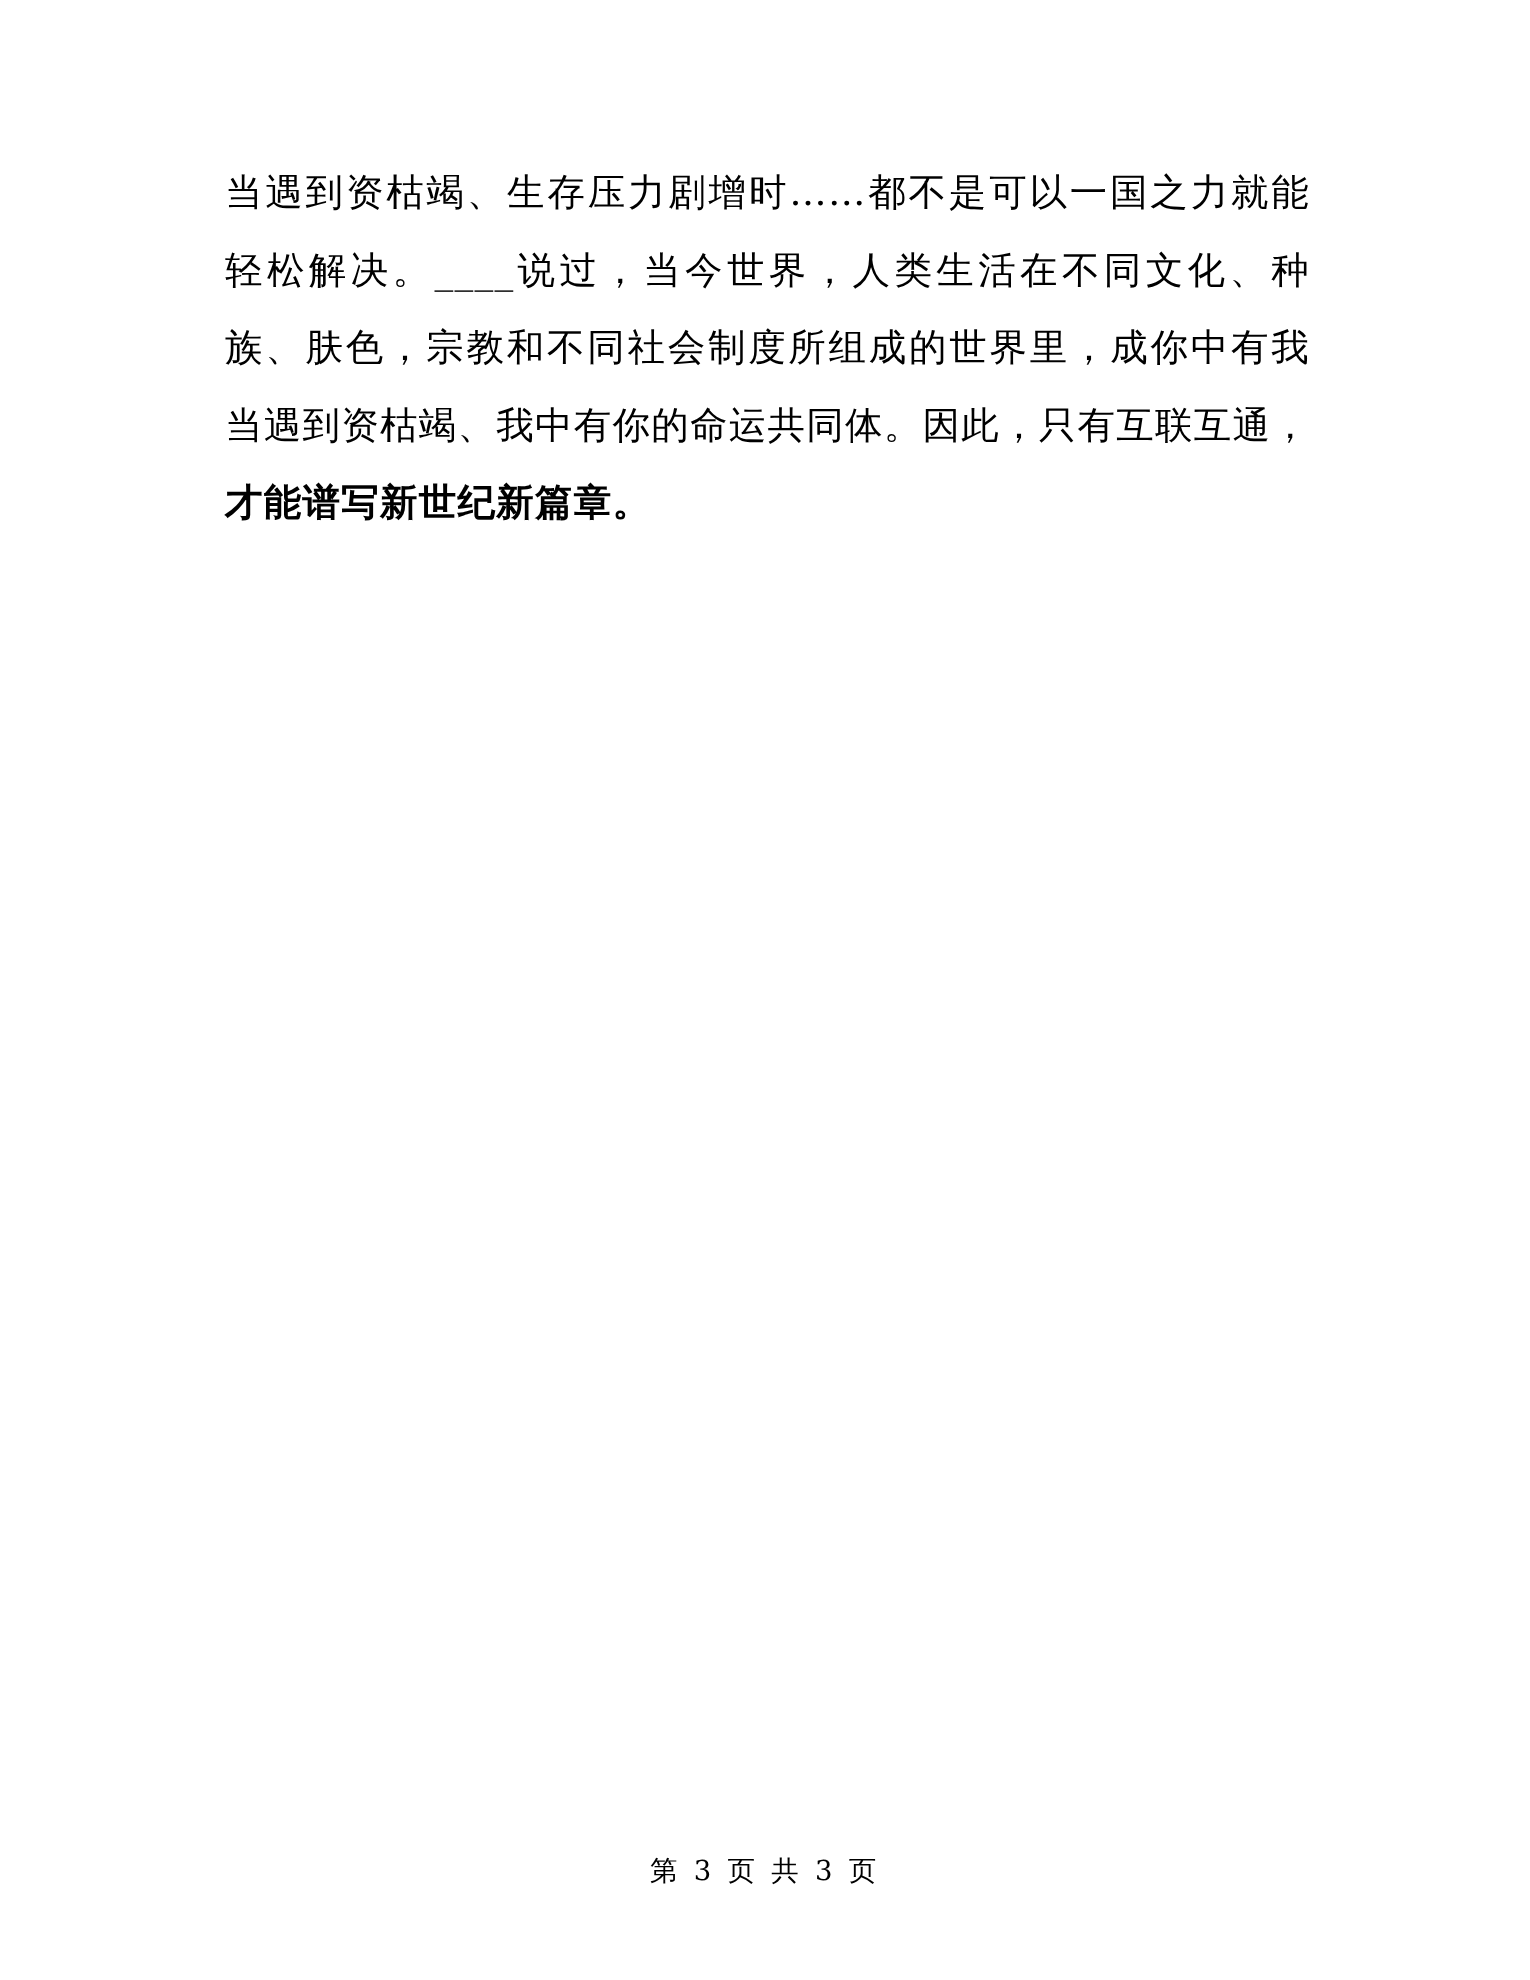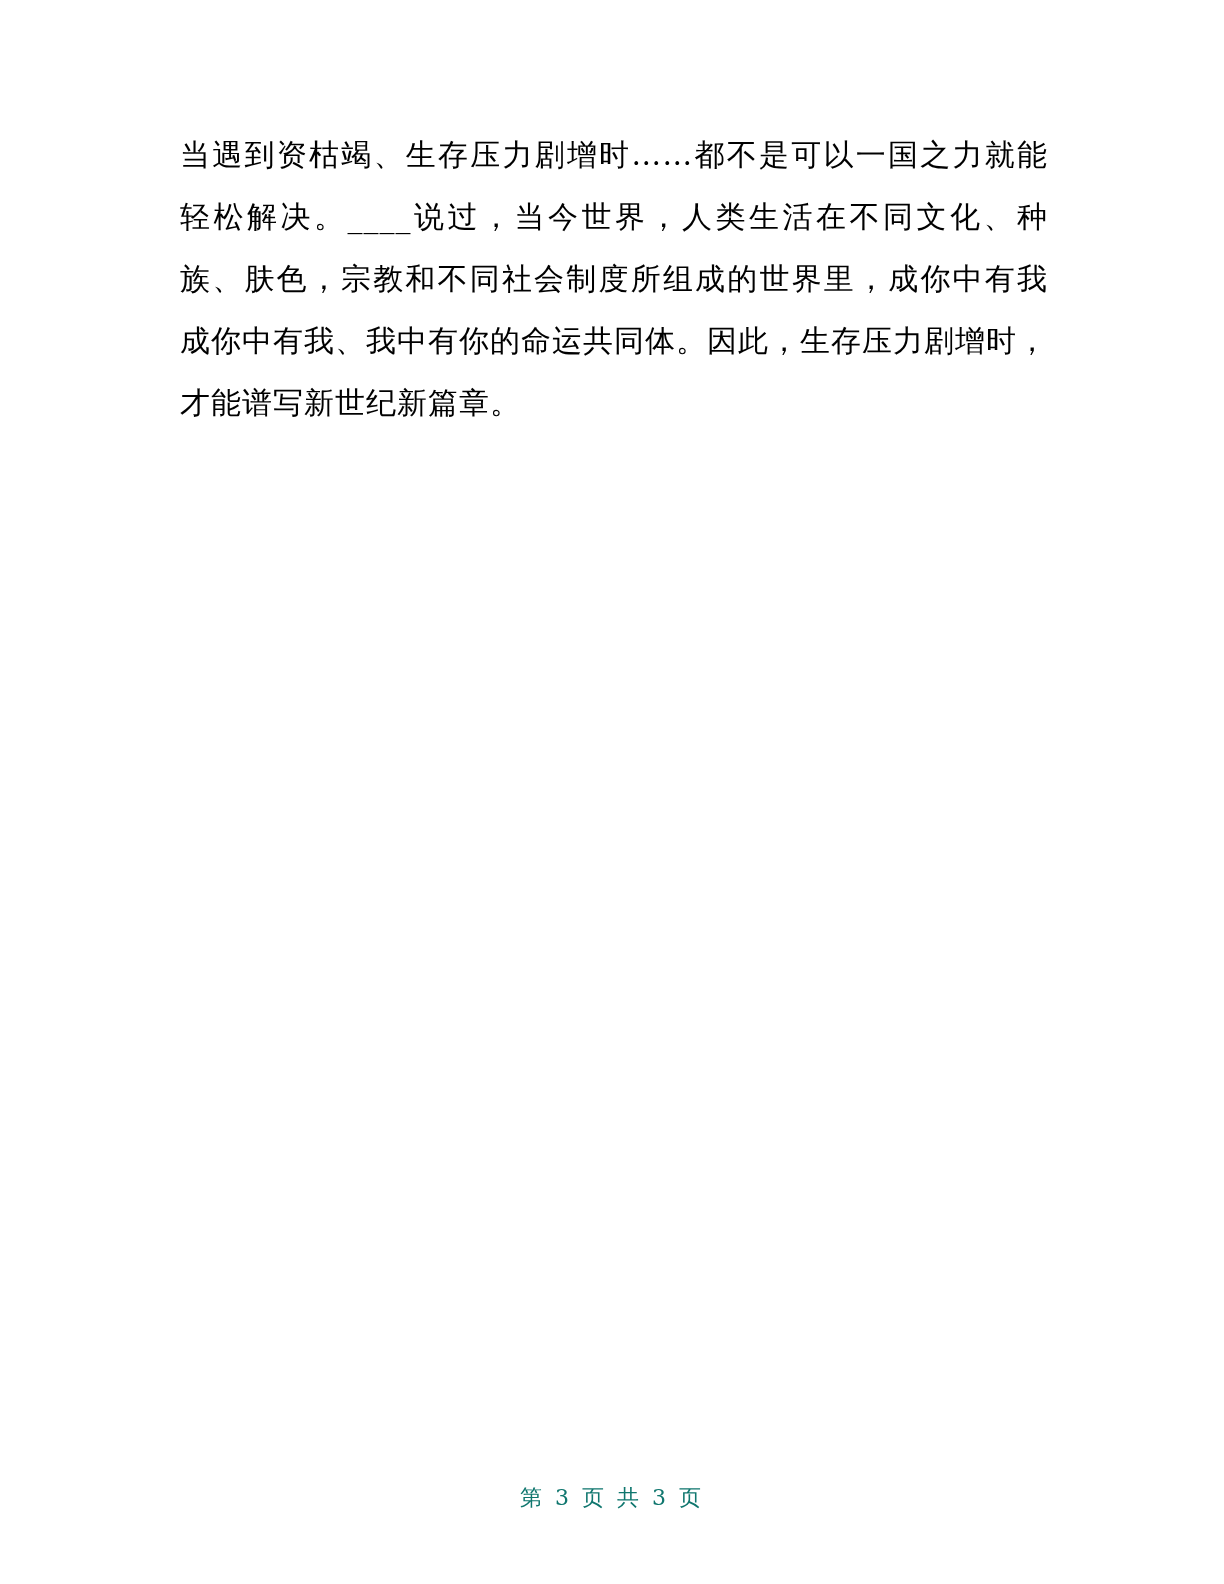--- a/index.html
+++ b/index.html
@@ -26,20 +26,21 @@
     letter-spacing: 1px;
   }
   .para-line {
     text-align: justify;
     text-align-last: justify;
     white-space: normal;
   }
   .para-line.last {
     text-align: center;
     text-align-last: left;
+    font-weight: bold;
   }
   .footer {
     position: absolute;
     top: 1482px;
     left: 0;
     width: 100%;
     text-align: center;
     font-size: 22px;
     line-height: 32px;
     letter-spacing: 3px;
@@ -47,21 +48,21 @@
 </style>
 </head>
 <body>
 
 <div class="page" style="background: rgb(255, 255, 255);">
 
   <div class="text-block" style="color: #000000;">
     <div class="para-line">当遇到资枯竭、生存压力剧增时……都不是可以一国之力就能</div>
     <div class="para-line">轻松解决。____说过，当今世界，人类生活在不同文化、种</div>
     <div class="para-line">族、肤色，宗教和不同社会制度所组成的世界里，成你中有我</div>
-    <div class="para-line">成你中有我、我中有你的命运共同体。因此，生存压力剧增时，</div>
+    <div class="para-line">当遇到资枯竭、我中有你的命运共同体。因此，只有互联互通，</div>
     <div class="para-line last">才能谱写新世纪新篇章。</div>
   </div>
 
-  <div class="footer" style="color: #0f766e;">
+  <div class="footer" style="color: #000000;">
     <span>第 3 页 共 3 页</span>
   </div>
 
 </div>
 
 </body></html>

